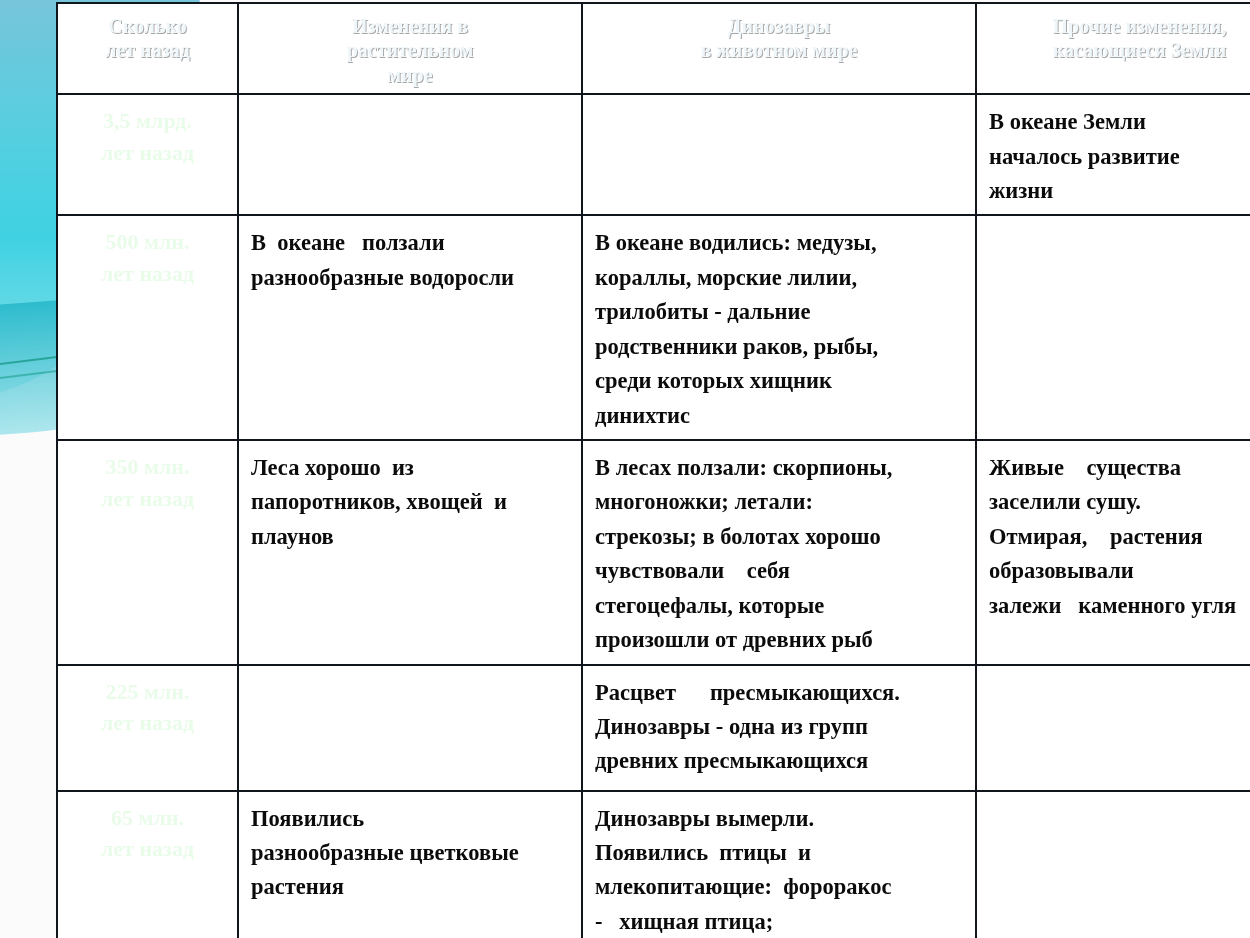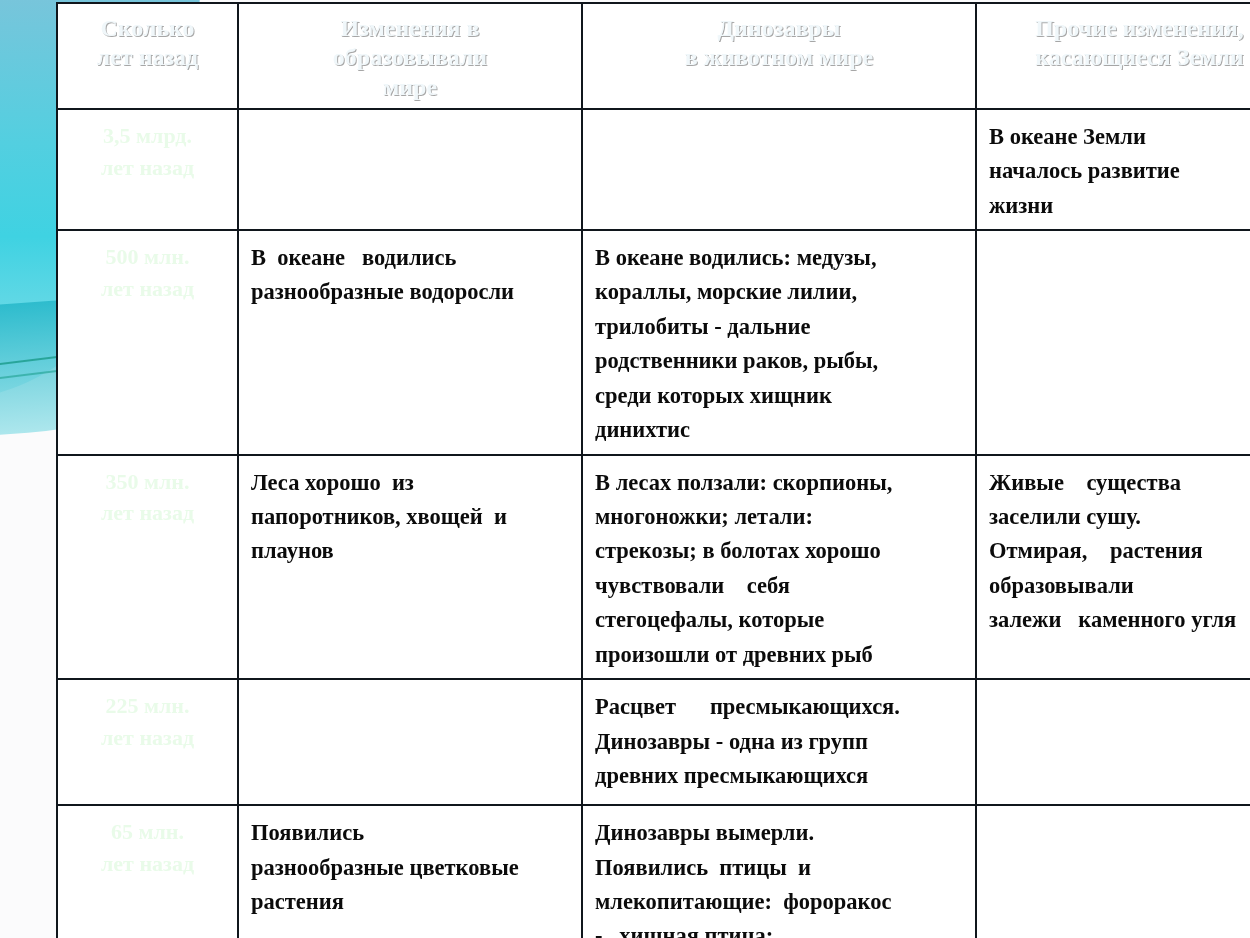--- a/index.html
+++ b/index.html
@@ -118,21 +118,21 @@
     vertical-align: top;
     padding: 10px 12px 6px 12px;
     background: #ffffff;
   }
   thead th {
     background: #0a6176;
     color: #f0f7fa;
     text-align: center;
     vertical-align: top;
     font-weight: bold;
-    font-size: 24px;
+    font-size: 20px;
     line-height: 1.22;
     padding-top: 10px;
     padding-bottom: 8px;
     border-color: #0a2430;
     text-shadow: 1px 1px 0 rgba(0,0,0,0.35);
   }
   thead th.col-era   { width: 155px; }
   thead th.col-plant { width: 318px; }
   thead th.col-anim  { width: 368px; }
   thead th.col-other { width: 301px; }
@@ -188,21 +188,21 @@
     <div class="ribbon r6"></div>
   </div>
 
   <div id="table-wrap">
     <table class="data-table">
       <thead>
         <tr>
           <th class="col-era nowrapish">Сколько
 лет назад</th>
           <th class="col-plant nowrapish">Изменения в
-образовывали
+растительном
 мире</th>
           <th class="col-anim nowrapish">Динозавры
 в животном мире</th>
           <th class="col-other nowrapish">Прочие изменения,
 касающиеся Земли</th>
         </tr>
       </thead>
       <tbody>
 
         <tr class="r1">
@@ -211,21 +211,21 @@
           <td class="body-cell nowrapish"></td>
           <td class="body-cell nowrapish"></td>
           <td class="body-cell nowrapish">В океане Земли
 началось развитие
 жизни</td>
         </tr>
 
         <tr class="r2">
           <td class="era-cell nowrapish">500 млн.
 лет назад</td>
-          <td class="body-cell nowrapish">В  океане   водились
+          <td class="body-cell nowrapish">В  океане   ползали
 разнообразные водоросли</td>
           <td class="body-cell nowrapish">В океане водились: медузы,
 кораллы, морские лилии,
 трилобиты - дальние
 родственники раков, рыбы,
 среди которых хищник
 динихтис</td>
           <td class="body-cell nowrapish"></td>
         </tr>
 

